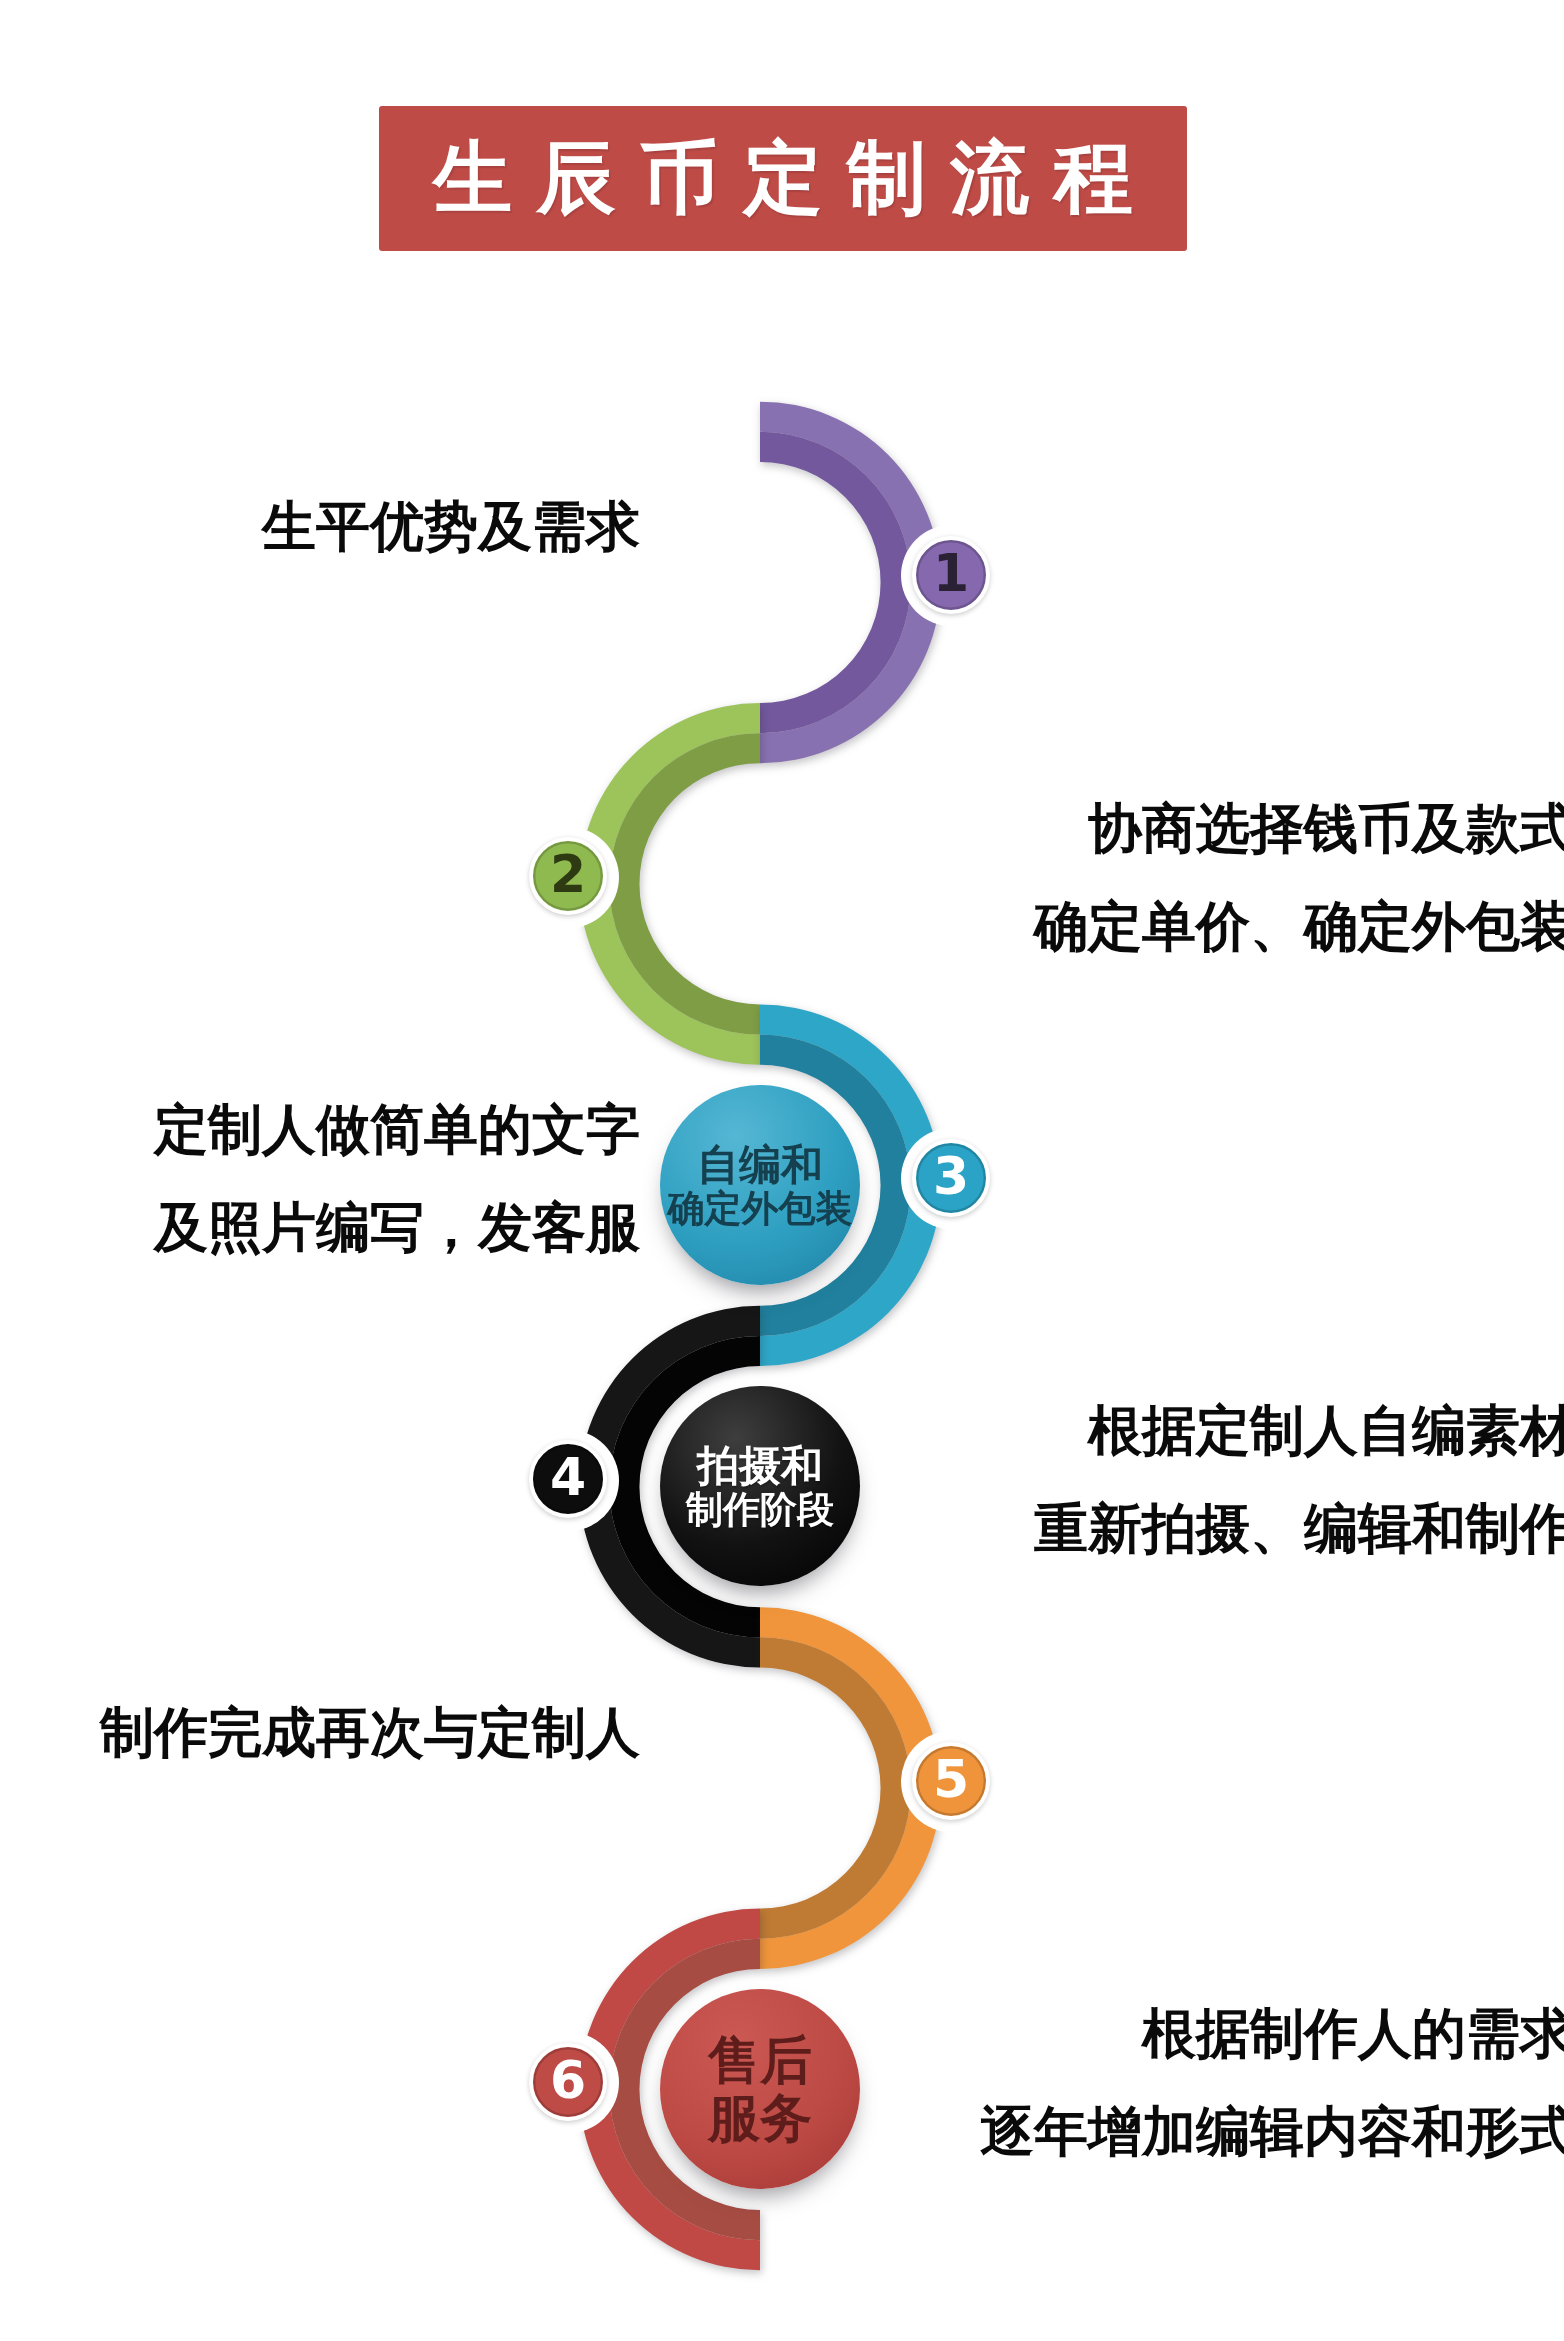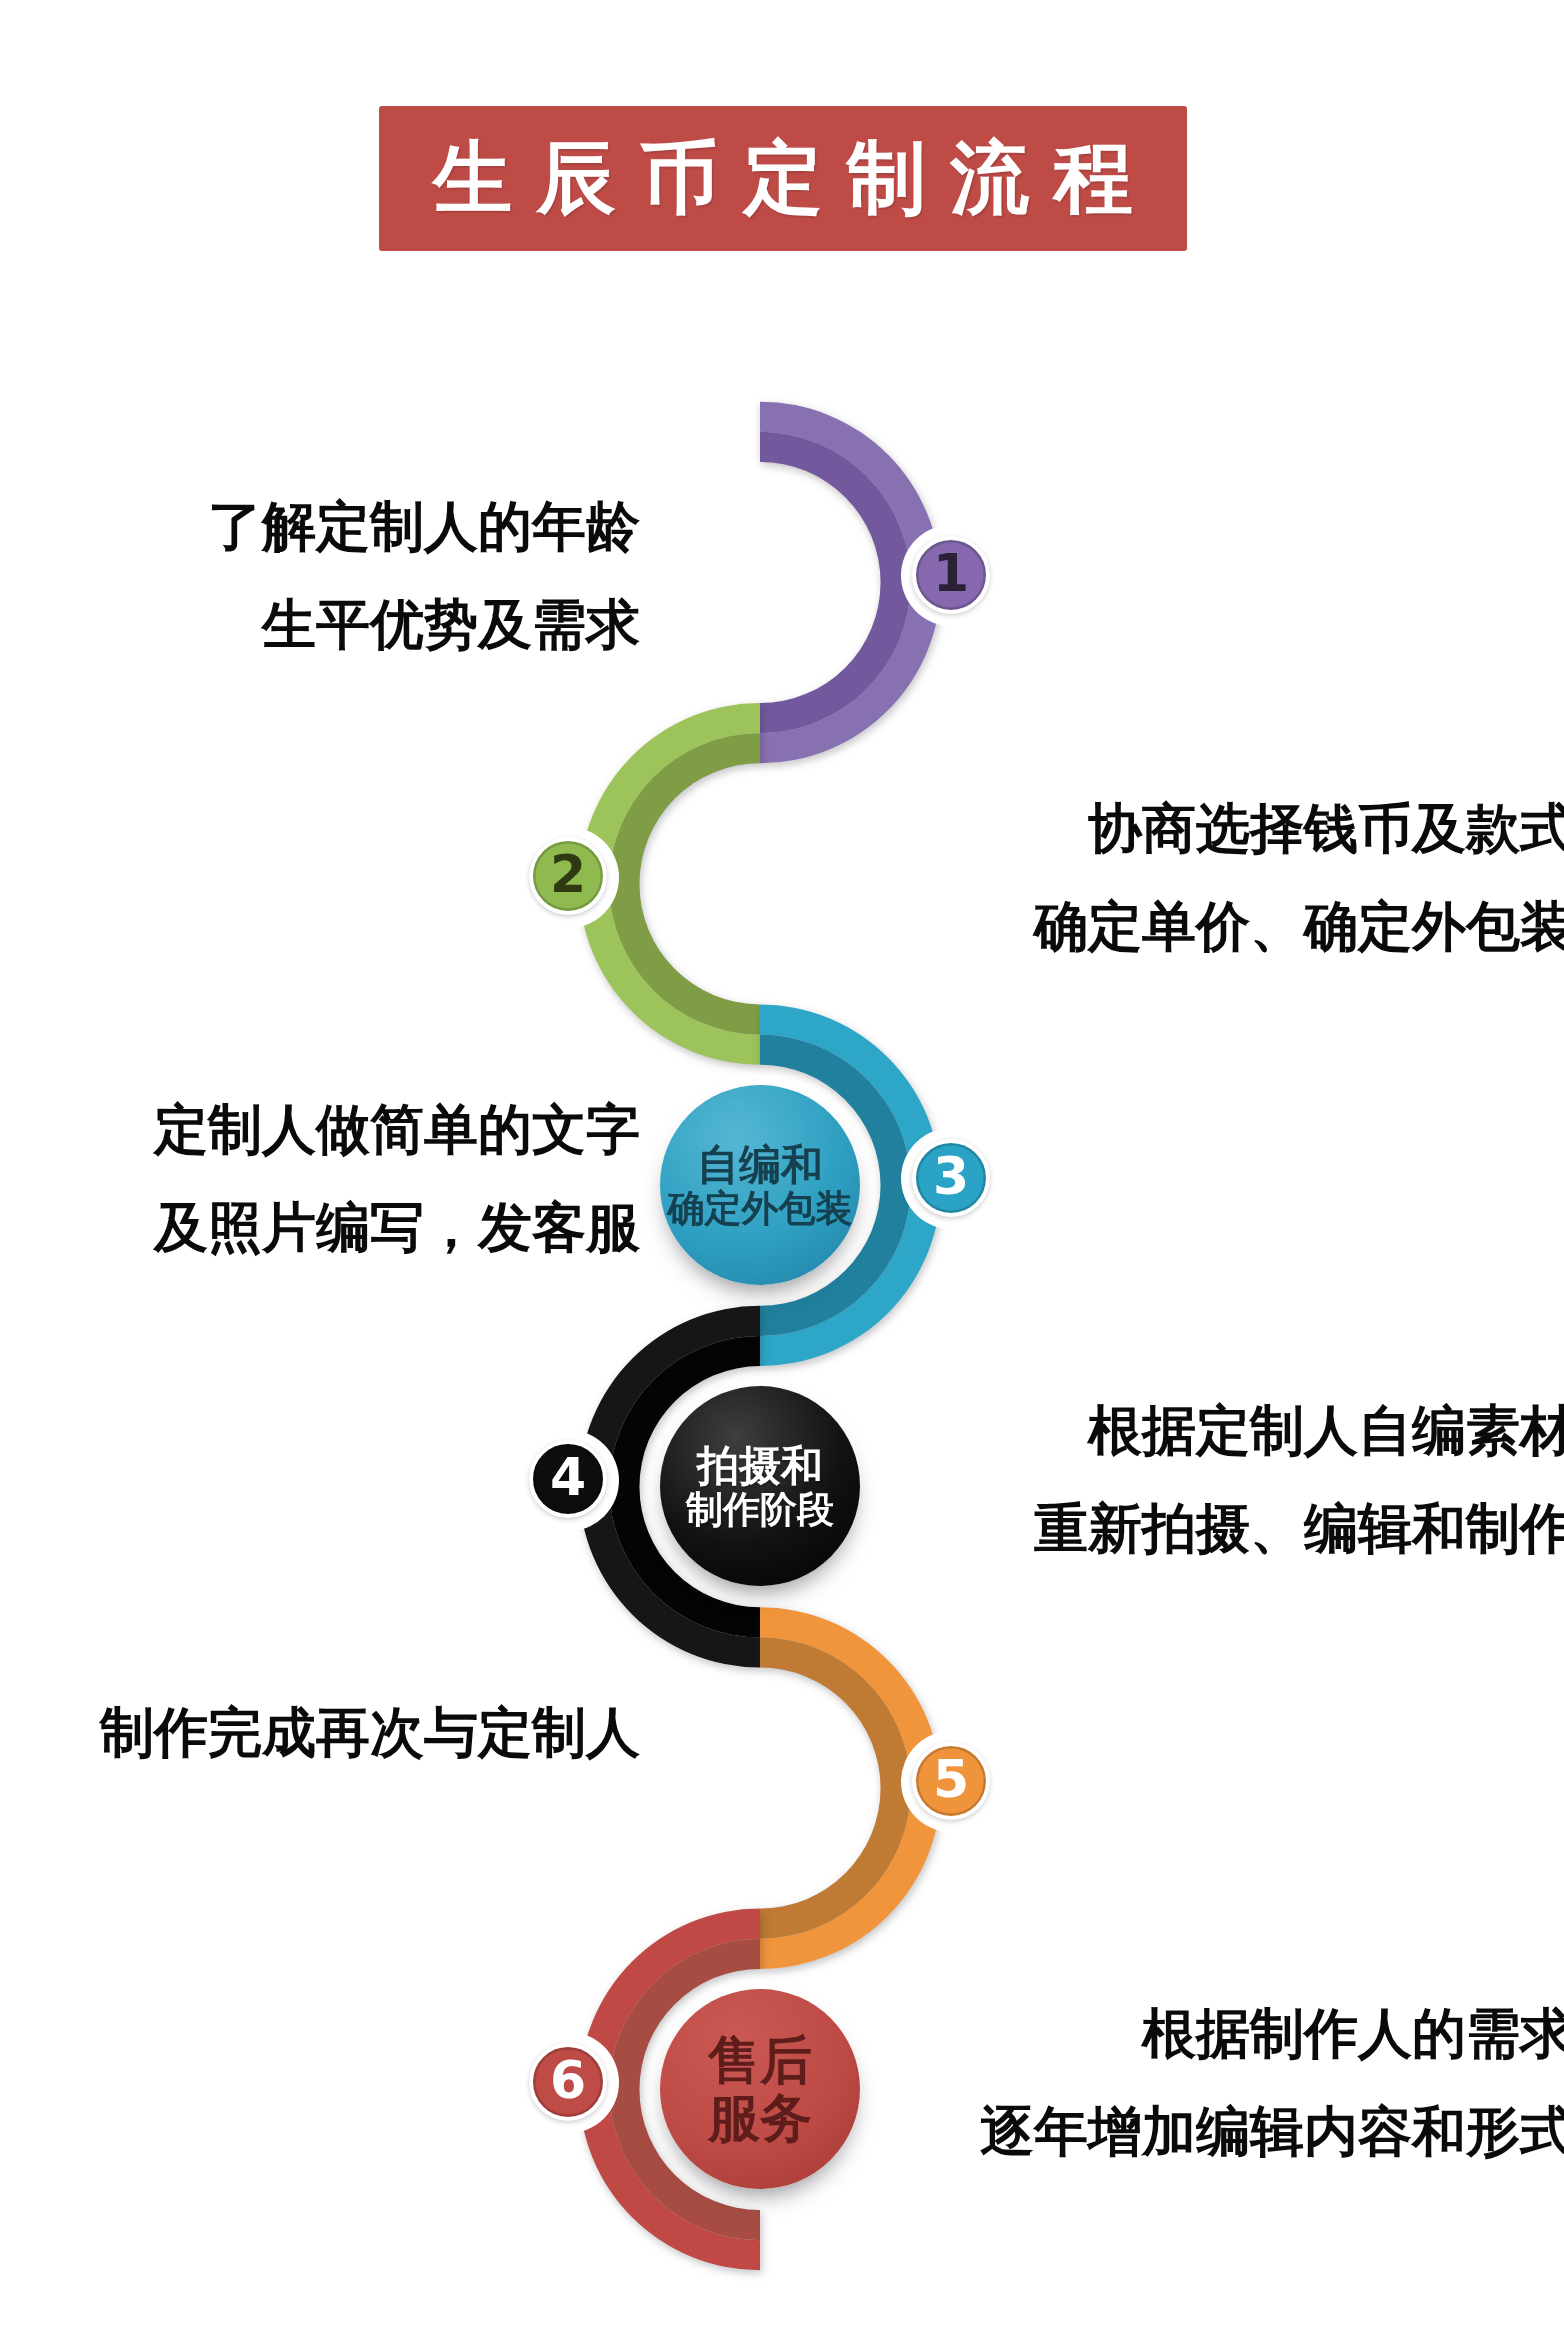--- a/index.html
+++ b/index.html
@@ -131,21 +131,20 @@
   <div class="node light-text" style="top: 1386px; --cl: #3e3e3e; --c: #121212; --cd: #000000; color: rgb(255, 255, 255);">
     <span class="ln ln-mid">拍摄和</span>
     <span class="ln ln-sm">制作阶段</span>
   </div>
   <div class="node" style="top: 1989px; --cl: #cb5852; --c: #be4a45; --cd: #a33733; color: rgb(94, 29, 27);">
     <span class="ln ln-big">售后</span>
     <span class="ln ln-big">服务</span>
   </div>
 
   <div class="desc left" style="top: 478px; --desc: #0a0a0a;">
-    <span class="dl">了解定制人的年龄</span>
     <span class="dl">生平优势及需求</span>
   </div>
   <div class="desc right" style="top: 780px; --desc: #0a0a0a;">
     <span class="dl">协商选择钱币及款式</span>
     <span class="dl">确定单价、确定外包装</span>
   </div>
   <div class="desc right" style="top: 1382px; --desc: #0a0a0a;">
     <span class="dl">根据定制人自编素材</span>
     <span class="dl">重新拍摄、编辑和制作</span>
   </div>

